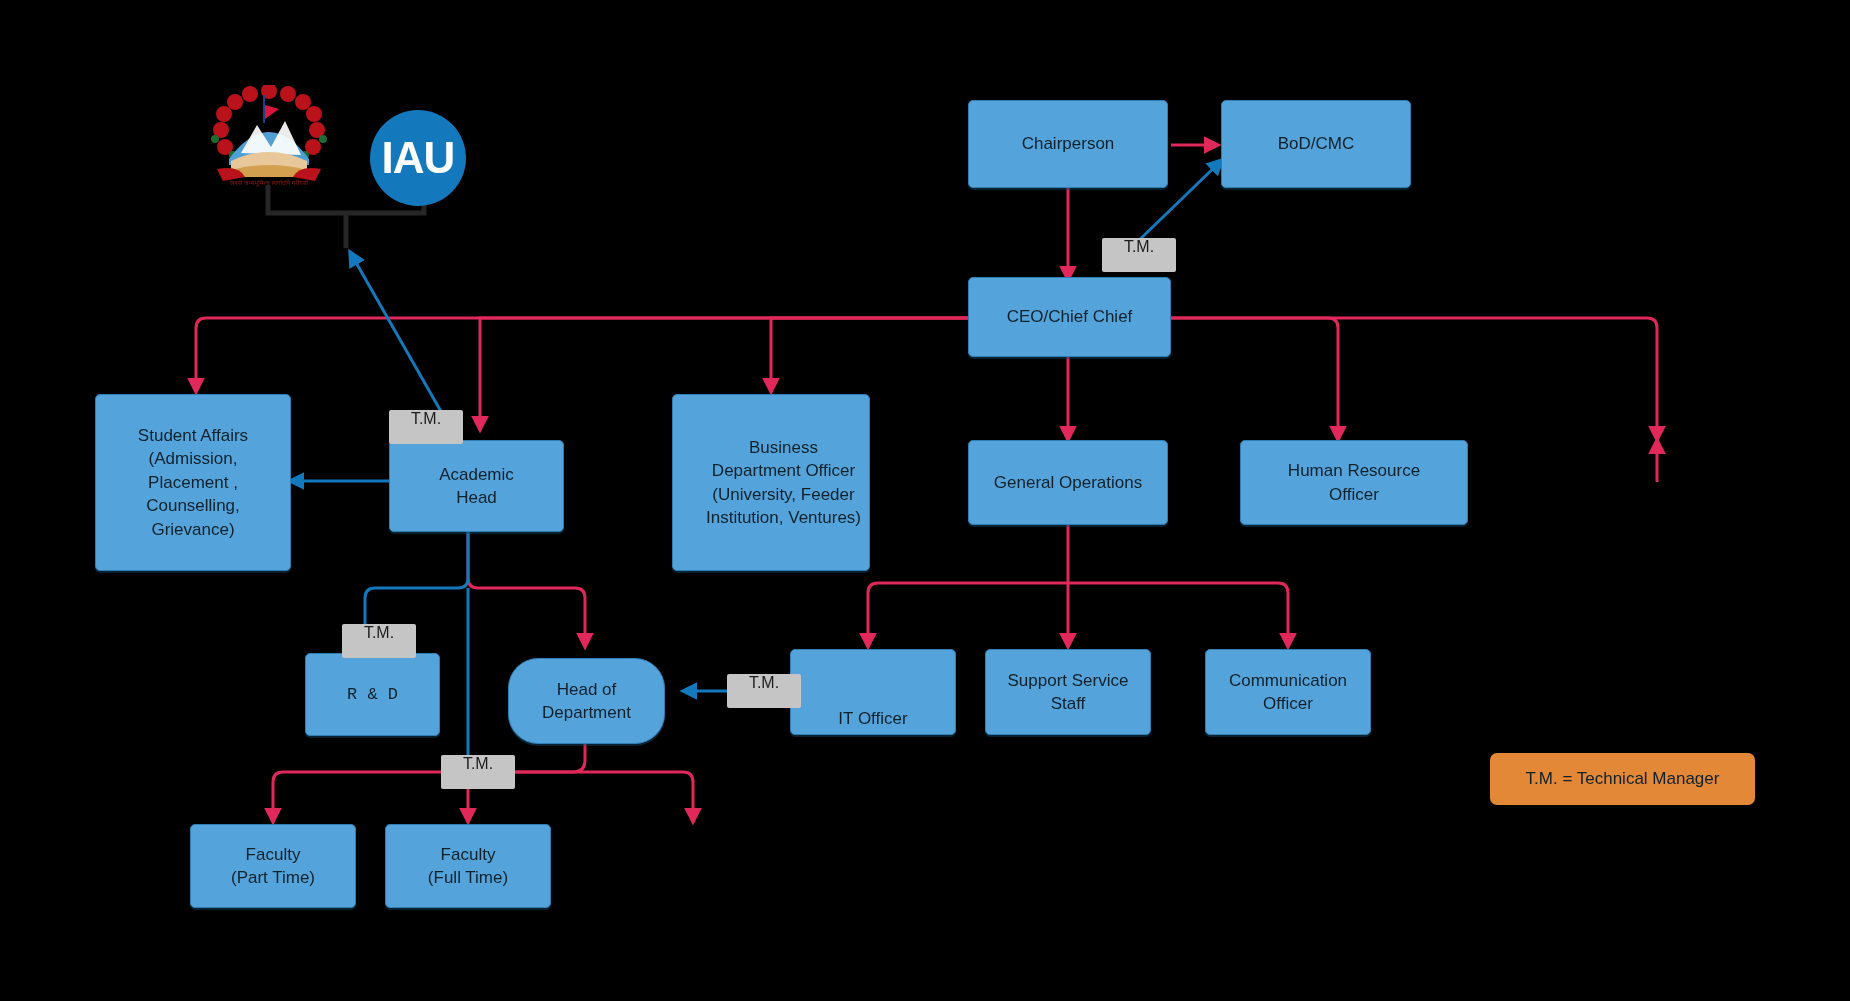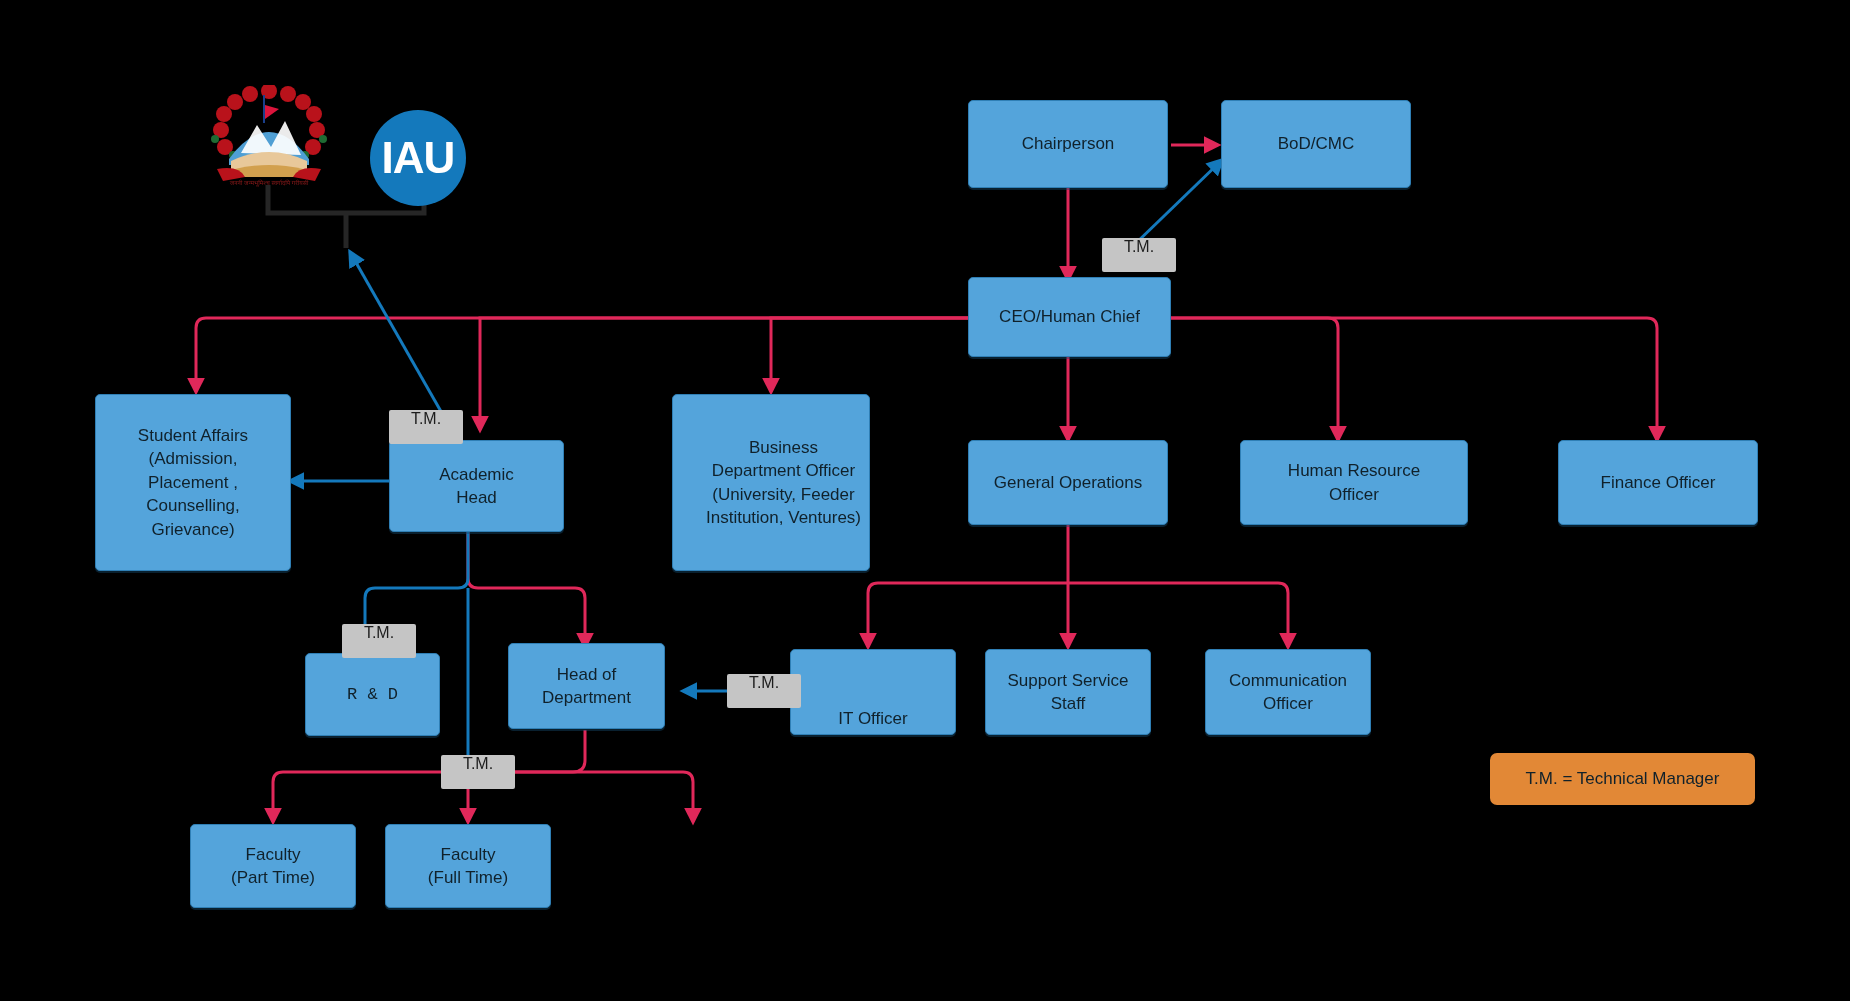--- a/index.html
+++ b/index.html
@@ -181,21 +181,21 @@
 
   <div class="node" style="left:968px; top:100px; width:200px; height:88px;">
     <span>Chairperson</span>
   </div>
 
   <div class="tm-chip" style="left:1102px; top:238px; width:74px; height:34px;">
     <span>T.M.</span>
   </div>
 
   <div class="node" style="left:968px; top:277px; width:203px; height:80px;">
-    <span>CEO/Human Chief</span>
+    <span>CEO/Chief Chief</span>
   </div>
 
   <div class="node" style="left:95px; top:394px; width:196px; height:177px;">
     <span>Student Affairs
 (Admission,
 Placement ,
 Counselling,
 Grievance)</span>
   </div>
 
@@ -217,33 +217,30 @@
 
   <div class="node" style="left:968px; top:440px; width:200px; height:85px;">
     <span>General Operations</span>
   </div>
 
   <div class="node" style="left:1240px; top:440px; width:228px; height:85px;">
     <span>Human Resource
 Officer</span>
   </div>
 
-  <div class="node" style="left:1558px; top:440px; width:200px; height:85px;">
-    <span>Finance Officer</span>
-  </div>
 
   <div class="tm-chip" style="left:342px; top:624px; width:74px; height:34px;">
     <span>T.M.</span>
   </div>
 
   <div class="node" style="left:305px; top:653px; width:135px; height:83px;font-family:Liberation Mono, monospace;">
     <span>R &amp; D</span>
   </div>
 
-  <div class="node" style="left:508px; top:643px; width:157px; height:86px;">
+  <div class="node" style="left:508px; top:658px; width:157px; height:86px;border-radius:30px;">
     <span>Head of
 Department</span>
   </div>
 
   <div class="tm-chip" style="left:727px; top:674px; width:74px; height:34px;">
     <span>T.M.</span>
   </div>
 
   <div class="node" style="left:790px; top:649px; width:166px; height:86px;align-items:flex-end;">
     <span>IT Officer</span>

